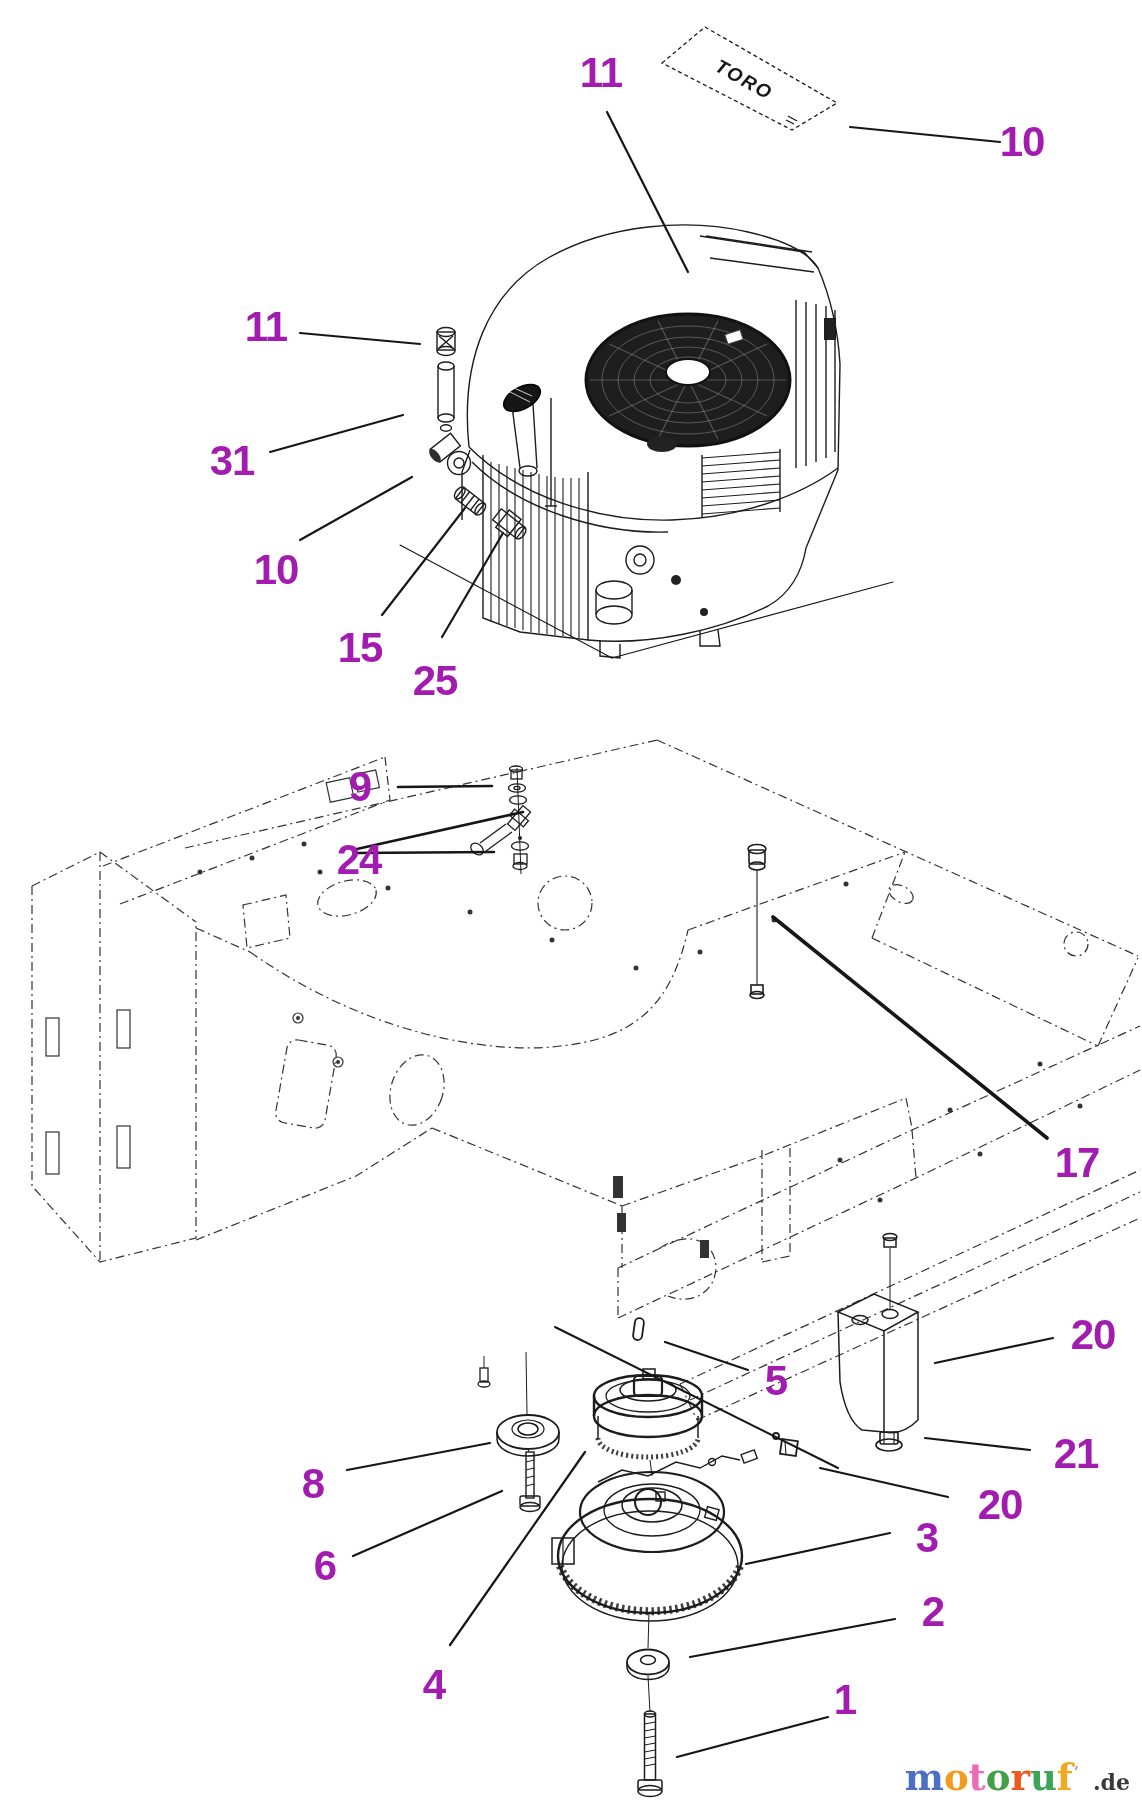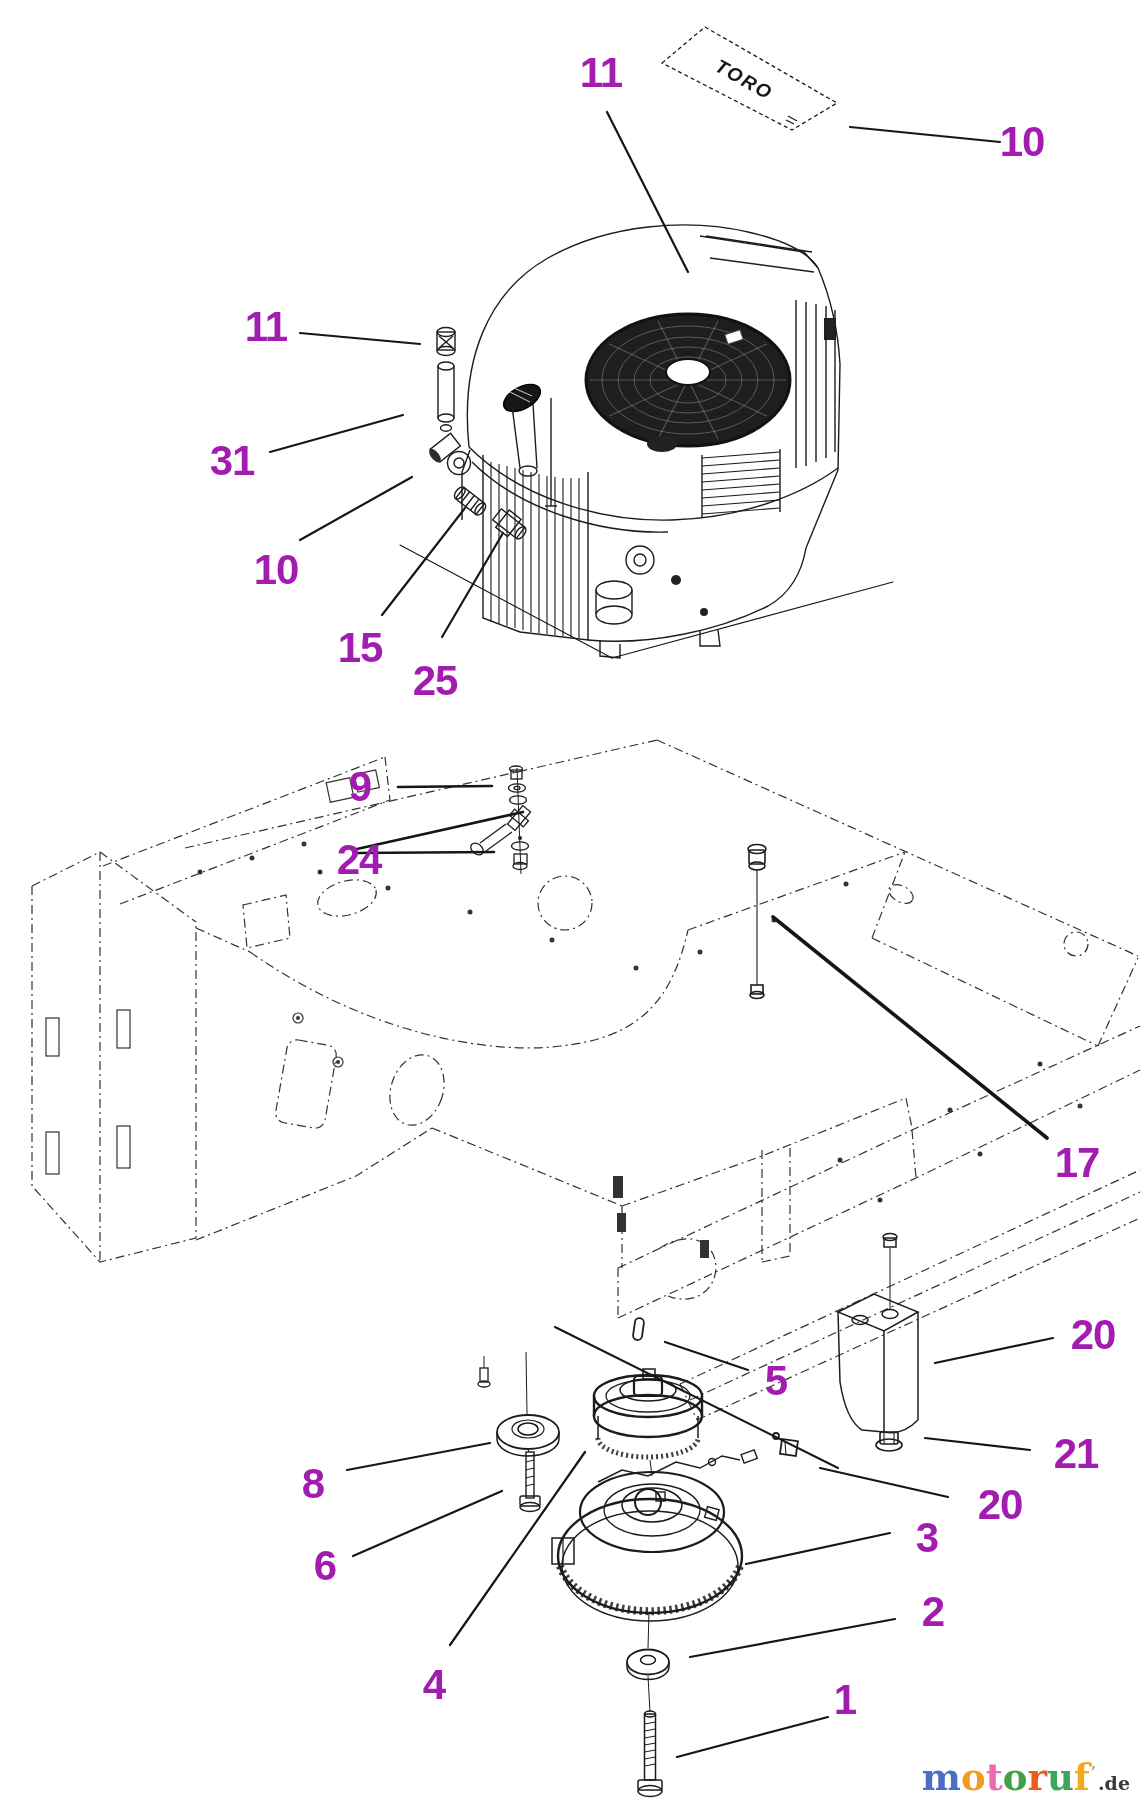--- a/index.html
+++ b/index.html
@@ -29,21 +29,21 @@
     font-weight:bold;
     font-size:37px;
     line-height:1;
     letter-spacing:0px;
     white-space:nowrap;
   }
   .watermark .wm-tick{
     font-size:15px;color:#9a9a9a;vertical-align:super;margin-left:1px;
   }
   .watermark .wm-suffix{
-    font-size:19px;color:#3a3a3a;font-weight:bold;margin-left:2px;
+    font-size:22px;color:#3a3a3a;font-weight:bold;margin-left:14px;
   }
 </style>
 </head>
 <body>
 
 <div class="canvas">
 
 <svg width="1142" height="1800" viewBox="0 0 1142 1800">
 
   <g stroke="#1c1c1c" fill="none" stroke-width="1.3" stroke-dasharray="4 3">

